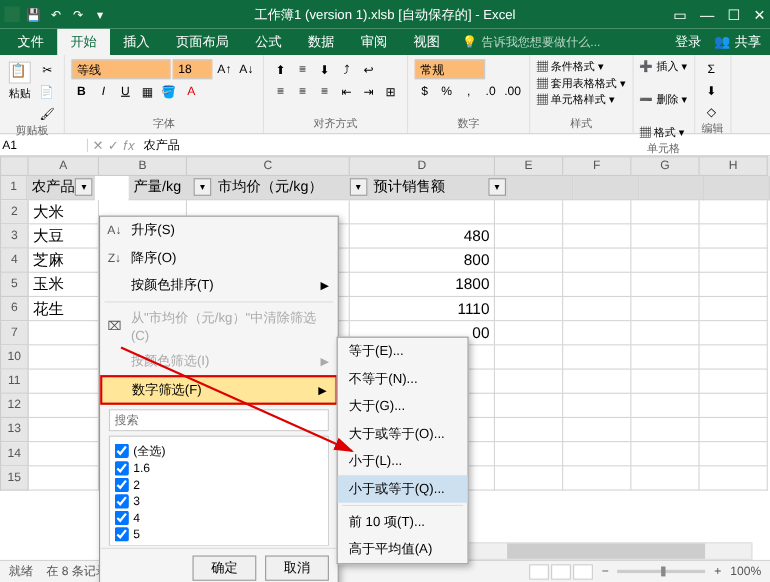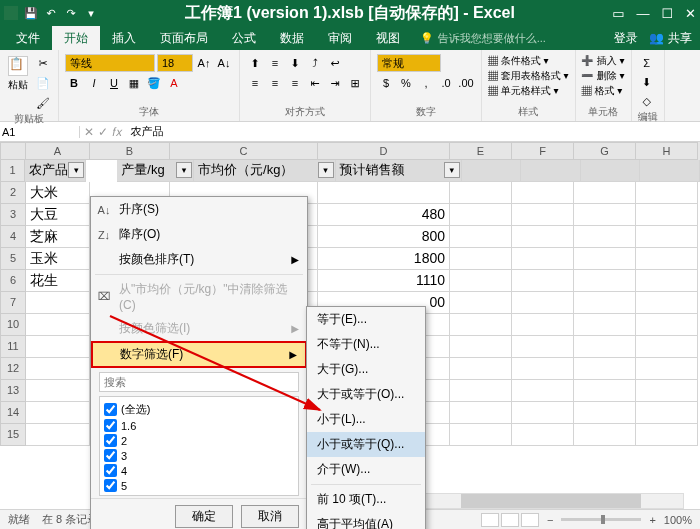--- a/index.html
+++ b/index.html
@@ -1,35 +1,35 @@
 <!DOCTYPE html>
 <html><head>
 <meta charset="utf-8">
 <style>
 * { margin:0; padding:0; box-sizing:border-box; font-family:"Microsoft YaHei","Segoe UI",sans-serif; }
 body { background:#fff; width:700px; height:529px; overflow:hidden; position:relative; font-size:12px; }
 .titlebar { height:26px; background:#0f6b3e; color:#fff; display:flex; align-items:center; padding:0 4px; position:relative; }
 .qat { display:flex; gap:6px; align-items:center; }
 .qat-icon { width:14px; height:14px; display:flex; align-items:center; justify-content:center; font-size:11px; cursor:pointer; }
-.title-text { position:absolute; left:50%; transform:translateX(-50%); font-size:16px;font-weight:bold; }
+.title-text { position:absolute; left:50%; transform:translateX(-50%); font-size:12px; }
 .win-controls { position:absolute; right:4px; display:flex; gap:12px; }
 .win-btn { cursor:pointer; font-size:13px; }
 .tabs { height:24px; background:#0f6b3e; display:flex; align-items:center; padding-left:4px; }
 .tab { padding:4px 12px; color:#fff; font-size:12px; cursor:pointer; }
 .tab.active { background:#f3f3f3; color:#0f6b3e; }
 .tell-me { color:#b8d6c4; padding:4px 8px; font-size:11px; display:flex; align-items:center; gap:4px; }
 .account { position:absolute; right:8px; color:#fff; font-size:12px; display:flex; gap:12px; align-items:center; }
 .ribbon { height:72px; background:#f3f3f3; border-bottom:1px solid #d4d4d4; display:flex; }
 .rgroup { border-right:1px solid #e0e0e0; padding:4px 6px 2px; display:flex; flex-direction:column; justify-content:space-between; }
 .rgroup-label { text-align:center; font-size:10px; color:#666; }
 .rgroup-body { display:flex; gap:4px; align-items:flex-start; }
 .big-btn { display:flex; flex-direction:column; align-items:center; gap:2px; cursor:pointer; padding:2px; }
 .big-btn-icon { width:20px; height:20px; background:#fff; border:1px solid #ccc; }
 .small-row { display:flex; gap:2px; align-items:center; }
-.combo { background:#eab308; border:1px solid #ccc; height:18px; padding:0 4px; display:flex; align-items:center; font-size:11px; }
+.combo { background:#fdba74; border:1px solid #ccc; height:18px; padding:0 4px; display:flex; align-items:center; font-size:11px; }
 .icon-btn { width:18px; height:18px; border:1px solid transparent; display:flex; align-items:center; justify-content:center; font-size:11px; cursor:pointer; }
 .formula-bar { height:20px; border-bottom:1px solid #d4d4d4; display:flex; align-items:center; }
 .name-box { width:80px; border-right:1px solid #d4d4d4; padding:0 2px; font-size:11px; }
 .fx-btns { display:flex; padding:0 4px; gap:4px; color:#999; }
 .fx-input { flex:1; padding:0 4px; font-size:11px; }
 .sheet { position:relative; background:#fff; }
 .col-headers { display:flex; height:18px; background:#e6e6e6; }
 .corner { width:26px; border:1px solid #ccc; }
 .col-h { border:1px solid #ccc; border-left:none; text-align:center; font-size:11px; color:#555; line-height:16px; }
 .grid-row { display:flex; height:22px; }
@@ -171,21 +171,21 @@
   </div>
   <div class="rgroup">
     <div class="rgroup-body" style="flex-direction:column;gap:1px;font-size:10px">
       <span>▦ <span>条件格式</span> ▾</span>
       <span>▦ <span>套用表格格式</span> ▾</span>
       <span>▦ <span>单元格样式</span> ▾</span>
     </div>
     <div class="rgroup-label">样式</div>
   </div>
   <div class="rgroup">
-    <div class="rgroup-body" style="flex-direction:column;gap:1px;font-size:10px">
+    <div class="rgroup-body" style="flex-direction:column;gap:16px;font-size:10px">
       <span>➕ <span>插入</span> ▾</span>
       <span>➖ <span>删除</span> ▾</span>
       <span>▦ <span>格式</span> ▾</span>
     </div>
     <div class="rgroup-label">单元格</div>
   </div>
   <div class="rgroup">
     <div class="rgroup-body" style="flex-direction:column;gap:1px">
       <span class="icon-btn">Σ</span>
       <span class="icon-btn">⬇</span>
@@ -425,21 +425,20 @@
   </div>
 </div>
 
 <div class="submenu" id="submenu">
     <div class="sm-item">等于(E)...</div>
     <div class="sm-item">不等于(N)...</div>
     <div class="sm-item">大于(G)...</div>
     <div class="sm-item">大于或等于(O)...</div>
     <div class="sm-item">小于(L)...</div>
     <div class="sm-item highlighted">小于或等于(Q)...</div>
-    <div class="sm-item">介于(W)...</div>
     <div class="sm-sep"></div>
     <div class="sm-item">前 10 项(T)...</div>
     <div class="sm-item">高于平均值(A)</div>
   </div>
 
 <svg class="arrow-svg" width="240" height="110">
   <defs>
       <marker id="ah" markerWidth="10" markerHeight="10" refX="8" refY="3" orient="auto">
         <path d="M0,0 L0,6 L9,3 z" fill="#d00"></path>
       </marker>

